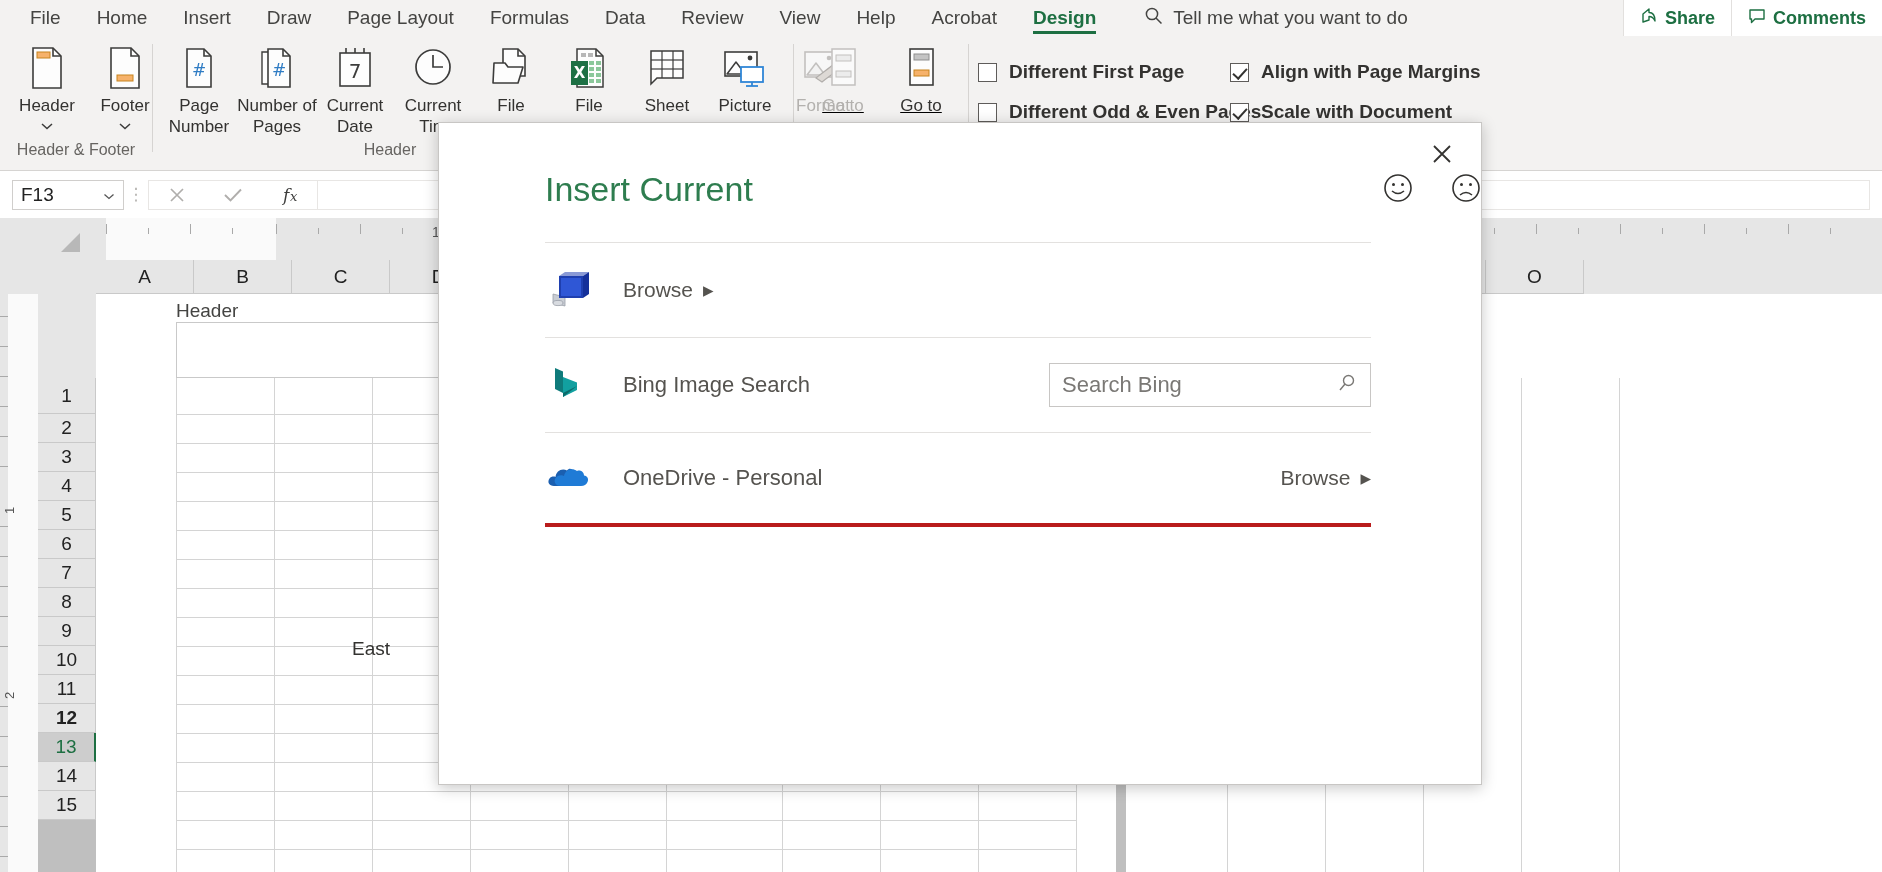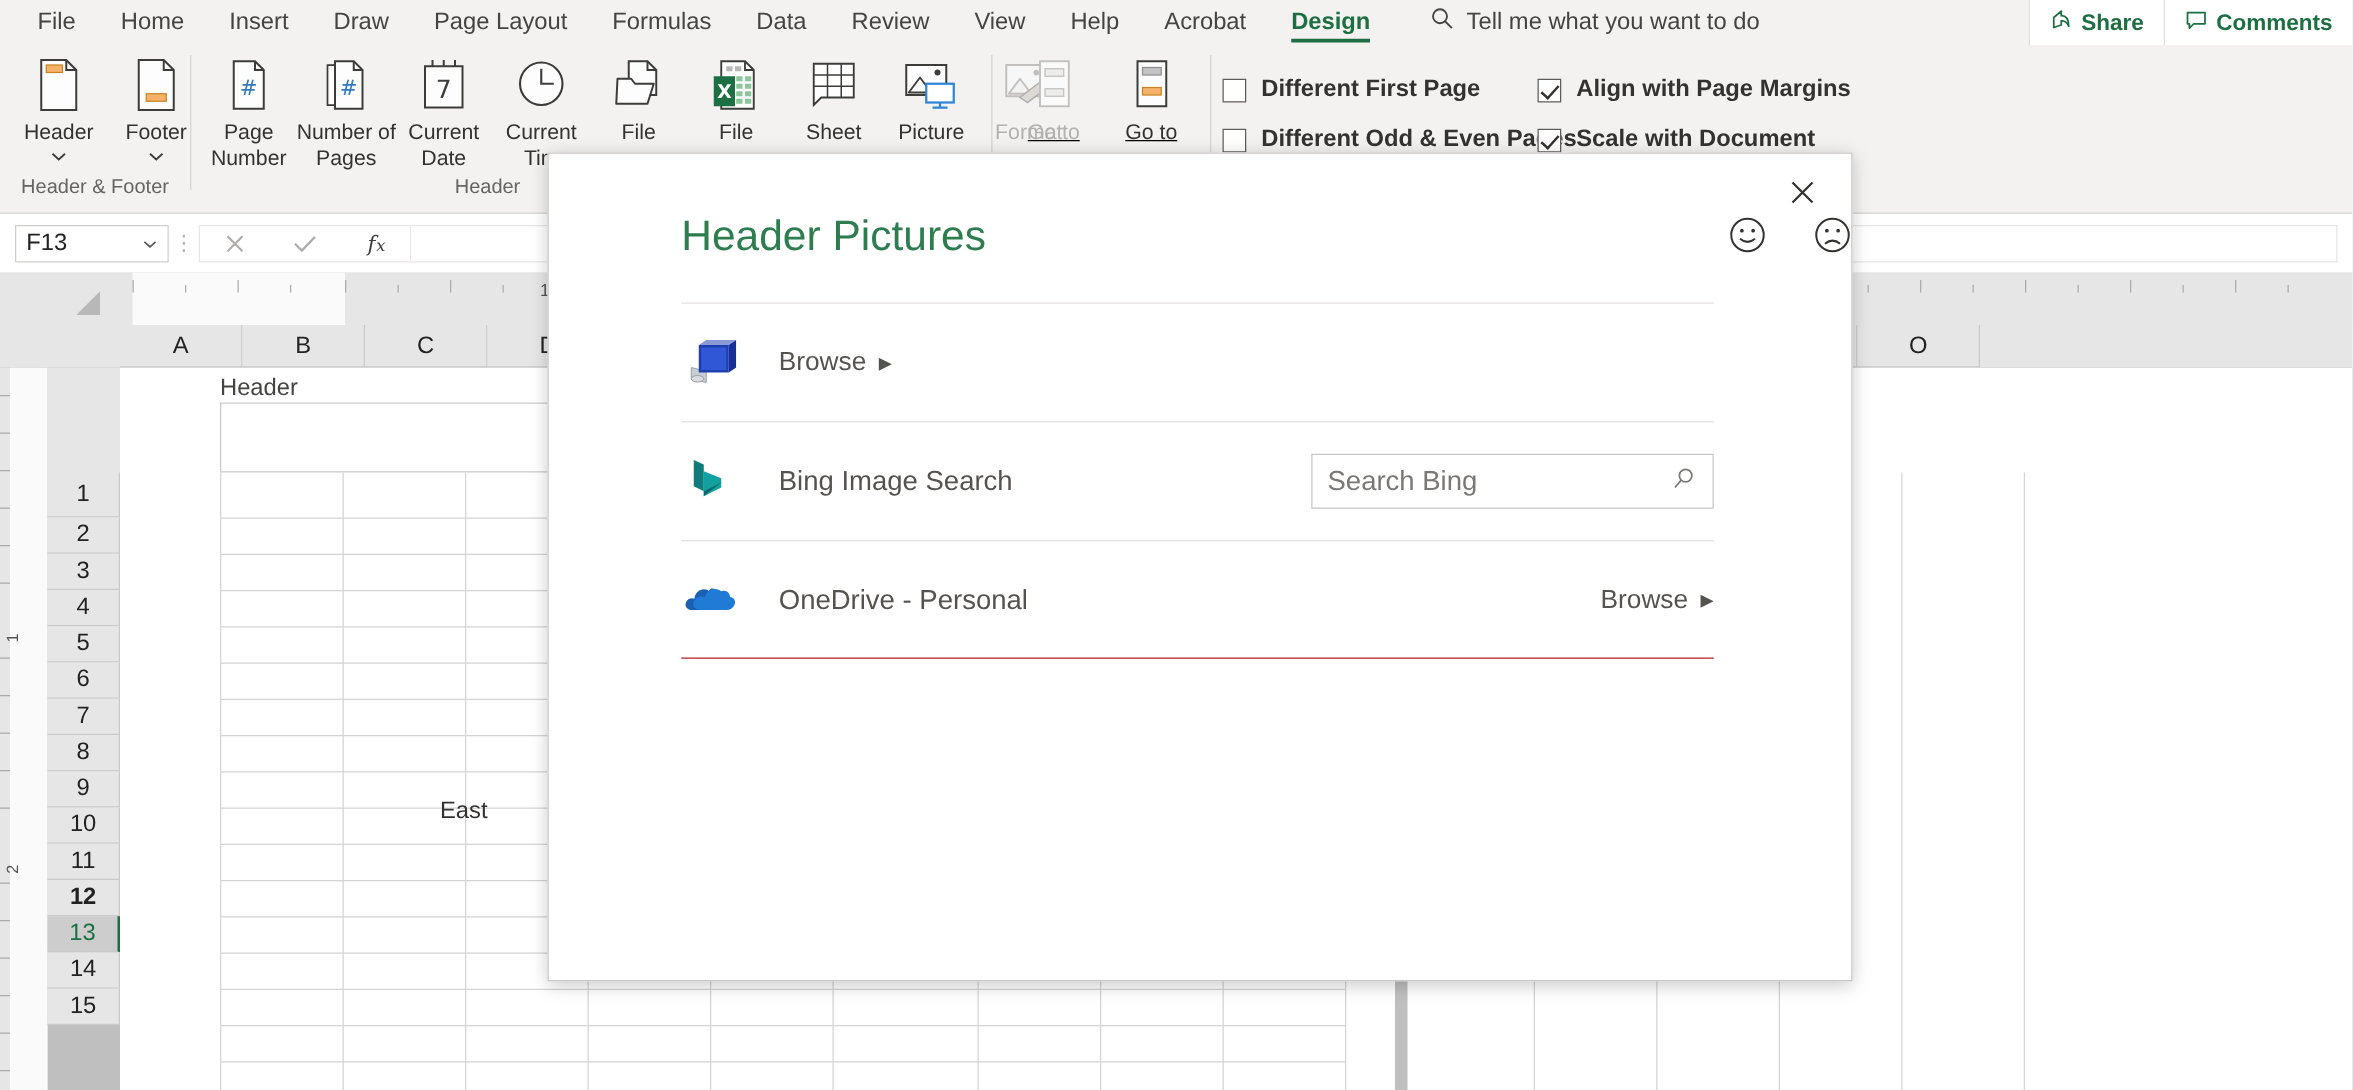--- a/index.html
+++ b/index.html
@@ -81,21 +81,21 @@
     width: 6px; height: 12px; border: solid #333230;
     border-width: 0 2px 2px 0; transform: rotate(42deg);
   }
 
   
   .fbar {
     position: absolute; top: 172px; left: 0; width: 1882px; height: 46px;
     background: #ffffff; display: flex; align-items: center;
   }
   .namebox {
-    margin-left: 12px; width: 123px; height: 30px; background: #fff;
+    margin-left: 12px; width: 112px; height: 30px; background: #fff;
     border: 1px solid #d0cecc; display: flex; align-items: center;
     font-size: 19px; color: #222; padding: 0 8px; cursor: text;
   }
   .namebox .nbtxt { flex: 1; }
   .dots { width: 24px; text-align: center; color: #b6b4b1; font-size: 17px; letter-spacing: 0; line-height: 8px; }
   .fbtns { display: flex; align-items: center; height: 30px; border: 1px solid #e8e6e4; background:#fff; }
   .fbtn { width: 56px; height: 30px; display: flex; align-items: center; justify-content: center; cursor: pointer; }
   .fbinput {
     flex: 1; height: 30px; border: 1px solid #e8e6e4; border-left: none;
     background: #fff; margin-right: 12px;
@@ -179,21 +179,21 @@
     position: absolute; left: 545px; top: 170px; font-size: 34px; color: #2e7d4f;
     font-weight: normal;
   }
   .dlg-faces { position: absolute; right: 62px; top: 172px; display: flex; gap: 36px; }
   .face { cursor: pointer; }
   .dlg-rows { position: absolute; left: 545px; top: 242px; width: 826px; }
   .drow {
     height: 95px; display: flex; align-items: center;
     border-top: 1px solid #e3e1df;
   }
-  .drow:last-child { border-bottom: 1px solid #b91c1c; align-items: center; }
+  .drow:last-child { border-bottom: 4px solid #b91c1c; align-items: center; }
   .drow .dicon { width: 78px; display: flex; align-items: center; justify-content: flex-start; }
   .drow .dlabel { flex: 1; font-size: 22px; color: #55534f; }
   .drow .daction {
     font-size: 21px; color: #55534f; display: flex; align-items: center; gap: 10px;
     cursor: pointer; white-space: nowrap;
   }
   .bingbox {
     width: 322px; height: 44px; border: 1px solid #c8c6c4; background: #fff;
     display: flex; align-items: center; padding: 0 12px; cursor: text;
   }
@@ -663,21 +663,21 @@
   <div class="dlg">
     <div class="dlg-close">
       <span>
         <svg width="22" height="22" viewBox="0 0 22 22">
             <path d="M3 3 L19 19 M19 3 L3 19" stroke="#333230" stroke-width="1.8" fill="none"></path>
           </svg>
       </span>
     </div>
   </div>
 
-  <div class="dlg-title" style="z-index:51;">Header Pictures</div>
+  <div class="dlg-title" style="z-index:51;">Insert Current</div>
 
   <div class="dlg-faces" style="z-index:51; right:400px; top:172px;">
     <span class="face">
       <svg width="32" height="32" viewBox="0 0 32 32">
         <circle cx="16" cy="16" r="13" fill="none" stroke="#333230" stroke-width="1.6"></circle>
         <circle cx="11.5" cy="12.5" r="1.5" fill="#333230"></circle>
         <circle cx="20.5" cy="12.5" r="1.5" fill="#333230"></circle>
         <path d="M10 19 Q16 24 22 19" fill="none" stroke="#333230" stroke-width="1.6"></path>
       </svg>
     </span>

